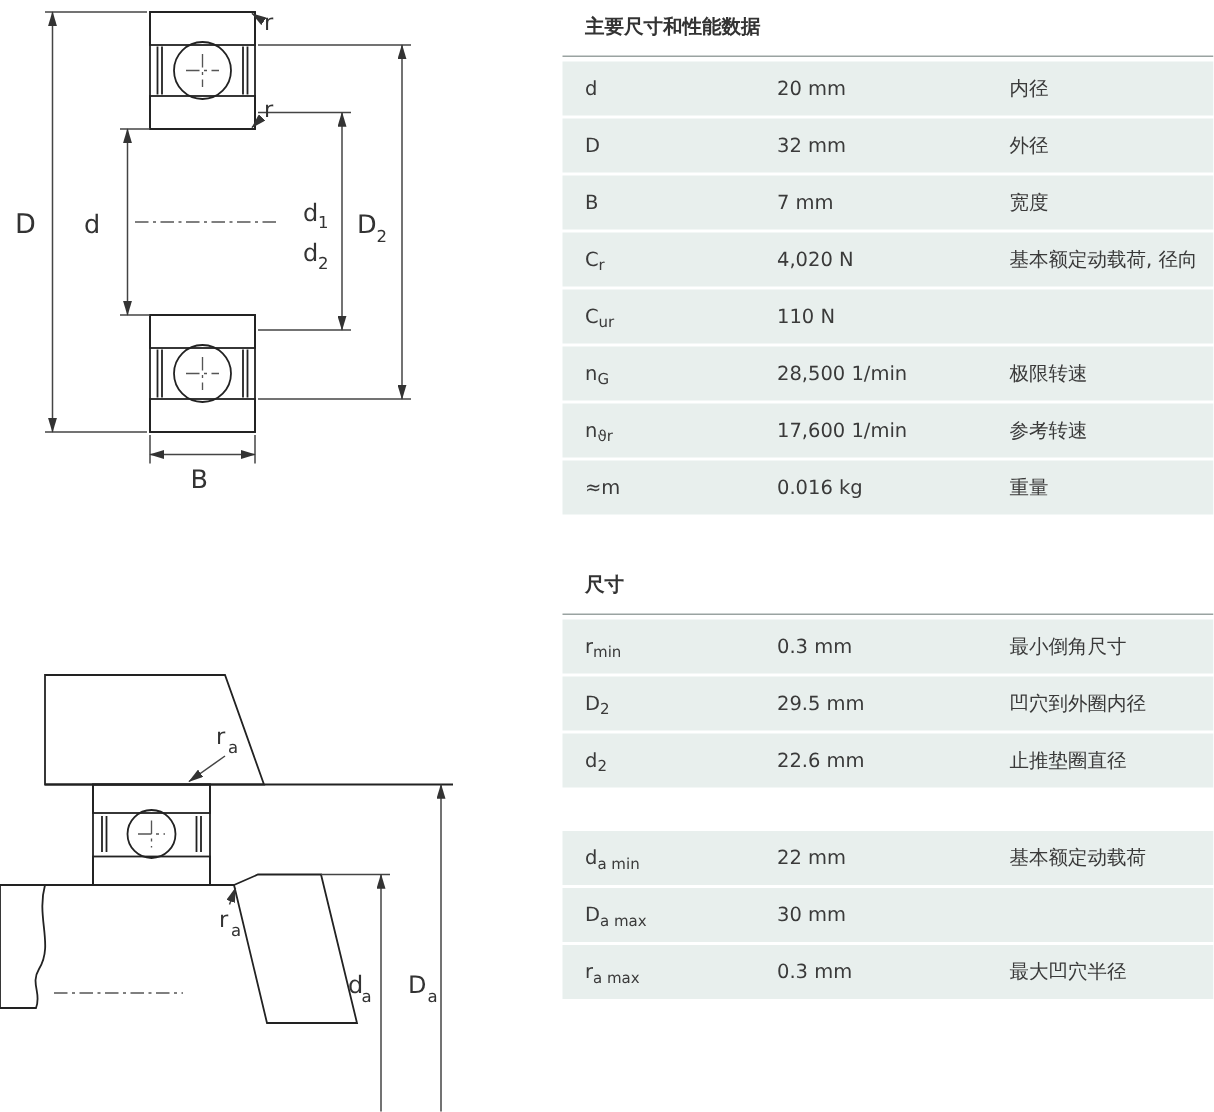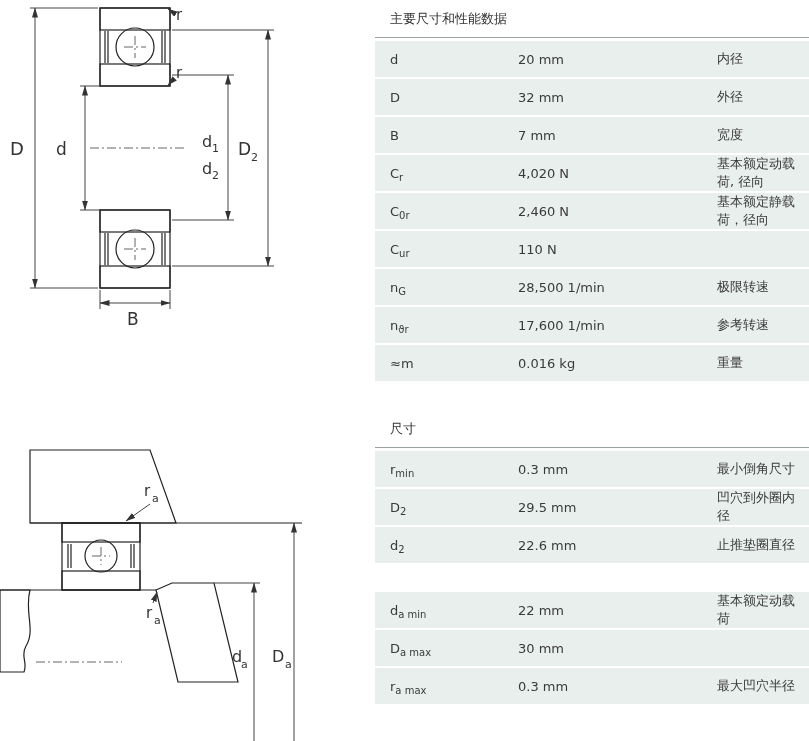--- a/index.html
+++ b/index.html
@@ -8,33 +8,33 @@
     display:flex;
     background:#ffffff;
     font-family:"DejaVu Sans","Liberation Sans",sans-serif;
     color:#3a3a3a;
   }
   .left-panel { flex:0 0 375px; width:375px; background:#fff; }
   .right-panel { flex:1; background:#fff; }
 
   .section + .section { margin-top:29px; }
   .section-title {
-    font-size:13px; line-height:15px; font-weight:normal; color:#333;
+    font-size:13px; line-height:15px; font-weight:bold; color:#333;
     padding:11px 0 11px 15px;
     border-bottom:1px solid #9aa3a1;
     margin-bottom:3px;
   }
   .row {
     display:flex; align-items:center;
     height:36px; margin-bottom:2px;
     background:#e8efed; font-size:13px;
   }
   .c1 { width:120px; padding-left:15px; }
   .c2 { width:155px;margin-left:23px; }
-  .c3 { flex:1; padding-right:6px;margin-left:44px; }
+  .c3 { flex:1; padding-right:6px; }
   .sub { font-size:10px; position:relative; top:3px; }
 
   svg text { font-family:"DejaVu Sans",sans-serif; fill:#333; }
   .thin  { stroke:#444; stroke-width:1; fill:none; }
   .draw  { stroke:#222; stroke-width:1.2; fill:none; }
   .cline { stroke:#555; stroke-width:0.9; fill:none; stroke-dasharray:9 3 2 3; }
 </style>
 </head>
 <body>
 
@@ -206,25 +206,20 @@
       <div class="c1"><span>B</span><span class="sub"></span></div>
       <div class="c2">7 mm</div>
       <div class="c3">宽度</div>
     </div>
     <div class="row">
       <div class="c1"><span>C</span><span class="sub">r</span></div>
       <div class="c2">4,020 N</div>
       <div class="c3">基本额定动载荷, 径向</div>
     </div>
     <div class="row">
-      <div class="c1"><span>C</span><span class="sub">0r</span></div>
-      <div class="c2">2,460 N</div>
-      <div class="c3">基本额定静载荷，径向</div>
-    </div>
-    <div class="row">
       <div class="c1"><span>C</span><span class="sub">ur</span></div>
       <div class="c2">110 N</div>
     </div>
     <div class="row">
       <div class="c1"><span>n</span><span class="sub">G</span></div>
       <div class="c2">28,500 1/min</div>
       <div class="c3">极限转速</div>
     </div>
     <div class="row">
       <div class="c1"><span>n</span><span class="sub">ϑr</span></div>

